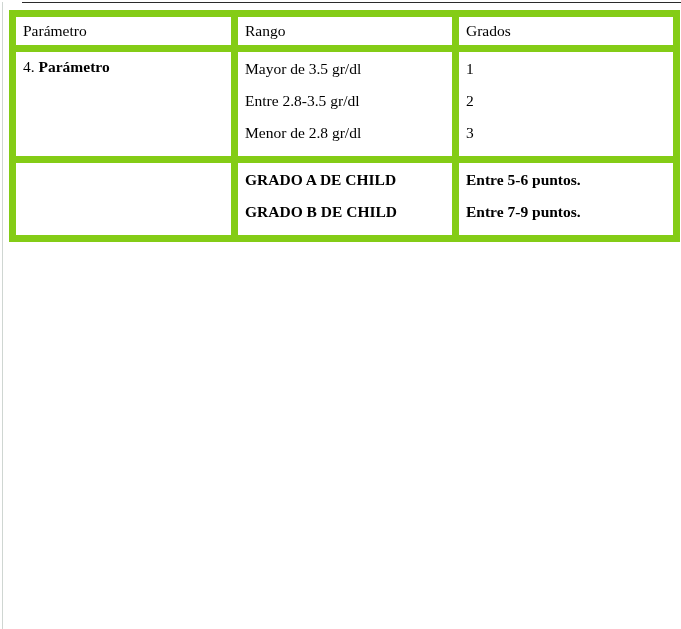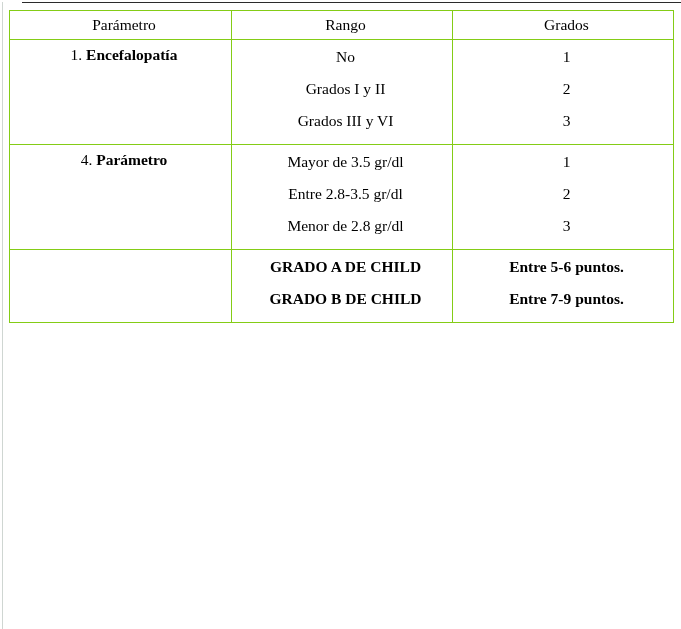--- a/index.html
+++ b/index.html
@@ -39,24 +39,24 @@
     left: 9px;
     top: 10px;
     width: 664px;
     border-collapse: collapse;
     table-layout: fixed;
     font-size: 15.5px;
     line-height: 1;
   }
   #child-pugh-table td,
   #child-pugh-table th {
-    border: 1px solid #84cc16;
+    border: 7px solid #84cc16;
     padding: 0;
     vertical-align: top;
-    text-align: center;
+    text-align: left;
     font-weight: normal;
   }
 
   col.c-param { width: 222px; }
   col.c-range { width: 221px; }
   col.c-points { width: 221px; }
 
   
   .hdr-cell {
     height: 28px;
@@ -120,39 +120,20 @@
         <div class="cell-text">Rango</div>
       </th>
       <th class="hdr-cell">
         <div class="cell-text">Grados</div>
       </th>
     </tr>
   </thead>
 
   <tbody>
 
-    <tr>
-      <td class="param-cell">
-        <div class="cell-text"><span class="param-num">1.</span> <span class="param-name">Encefalopatía</span></div>
-      </td>
-      <td>
-        <div class="stack">
-          <div class="line">No</div>
-          <div class="line">Grados I y II</div>
-          <div class="line">Grados III y VI</div>
-        </div>
-      </td>
-      <td>
-        <div class="stack">
-          <div class="line">1</div>
-          <div class="line">2</div>
-          <div class="line">3</div>
-        </div>
-      </td>
-    </tr>
 
 
 
     <tr>
       <td class="param-cell">
         <div class="cell-text"><span class="param-num">4.</span> <span class="param-name">Parámetro</span></div>
       </td>
       <td>
         <div class="stack">
           <div class="line">Mayor de 3.5 gr/dl</div>

